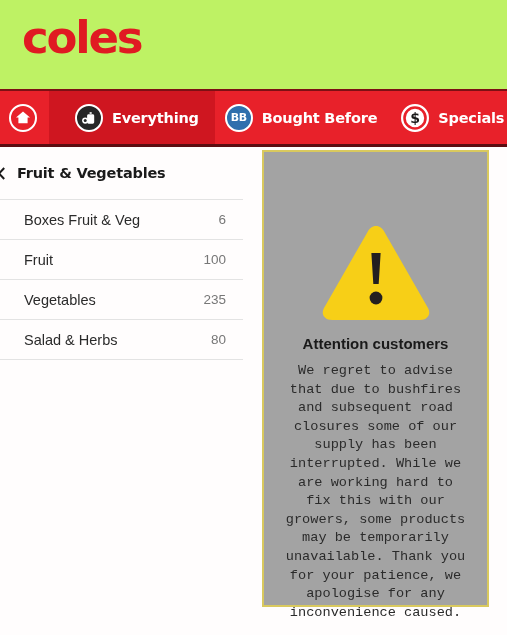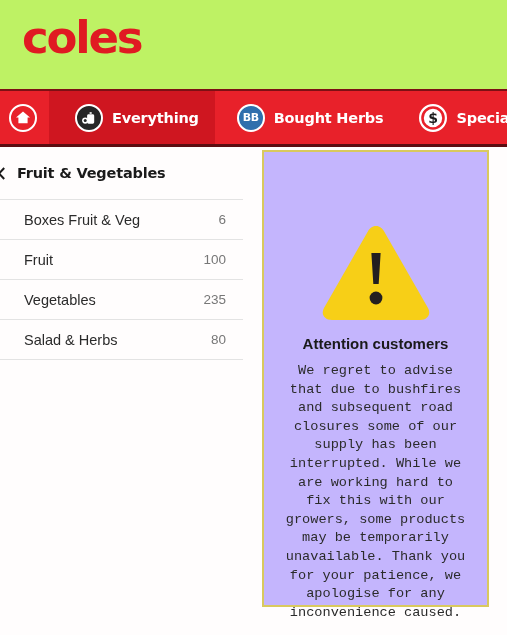--- a/index.html
+++ b/index.html
@@ -56,21 +56,20 @@
   }
   .nav-home {
     padding: 0 12px 0 9px;
   }
   .nav-item.active {
     background: #cf1620;
     padding: 0 16px 0 26px;
   }
   .nav-item.plain {
     padding: 0 14px 0 10px;
-    margin-left: 12px;
   }
   .nav-label {
     color: #ffffff;
     font-family: "DejaVu Sans", sans-serif;
     font-size: 14.5px;
     font-weight: bold;
     margin-left: 9px;
     letter-spacing: -0.2px;
   }
 
@@ -170,21 +169,21 @@
 
   
   .notice {
     position: absolute;
     left: 262px;
     top: 3px;
     width: 227px;
     height: 457px;
     box-sizing: border-box;
     border: 2px solid #d9c95e;
-    background: #c4b5fd;
+    background: #a3a3a3;
     padding: 22px 13px 0 13px;
     text-align: center;
   }
   .warn-icon {
     margin: 48px auto 0 auto;
     width: 112px;
     height: 100px;
   }
   .notice-title {
     font-family: "Liberation Sans", sans-serif;
@@ -228,21 +227,21 @@
         <circle cx="4.2" cy="10.6" r="1.5" fill="#262626"></circle>
       </svg>
     </span>
     <span class="nav-label">Everything</span>
   </div>
 
   <div class="nav-item plain">
     <span class="icon-circle icon-bb">
       <span>BB</span>
     </span>
-    <span class="nav-label">Bought Herbs</span>
+    <span class="nav-label">Bought Before</span>
   </div>
 
   <div class="nav-item plain">
     <span class="icon-circle icon-specials">
       <svg width="24" height="24" viewBox="0 0 24 24" aria-hidden="true">
         <circle cx="12" cy="12" r="10.5" fill="#ffffff" stroke="#e8212a" stroke-width="2.6"></circle>
         <text x="12" y="17.2" text-anchor="middle" font-family="DejaVu Sans, sans-serif" font-size="14" font-weight="bold" fill="#1a1a1a">$</text>
       </svg>
     </span>
     <span class="nav-label">Specials</span>

